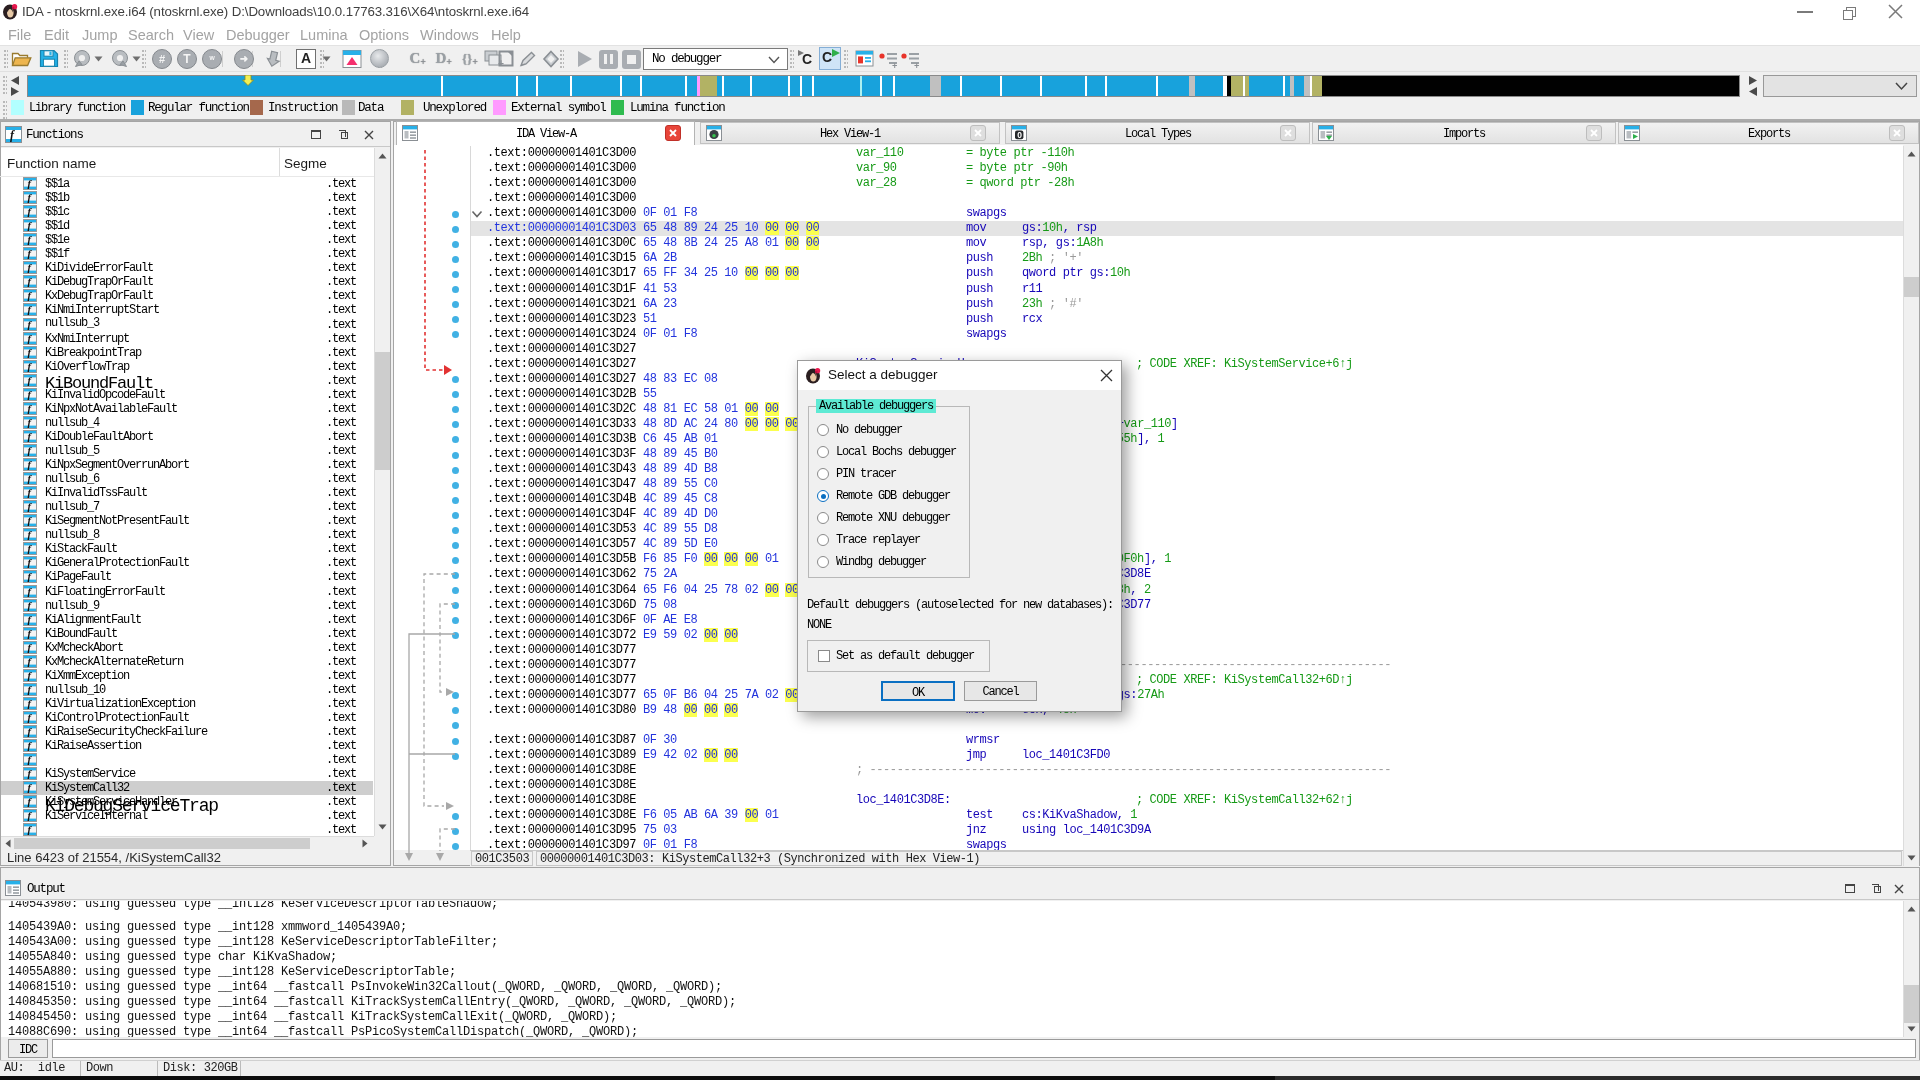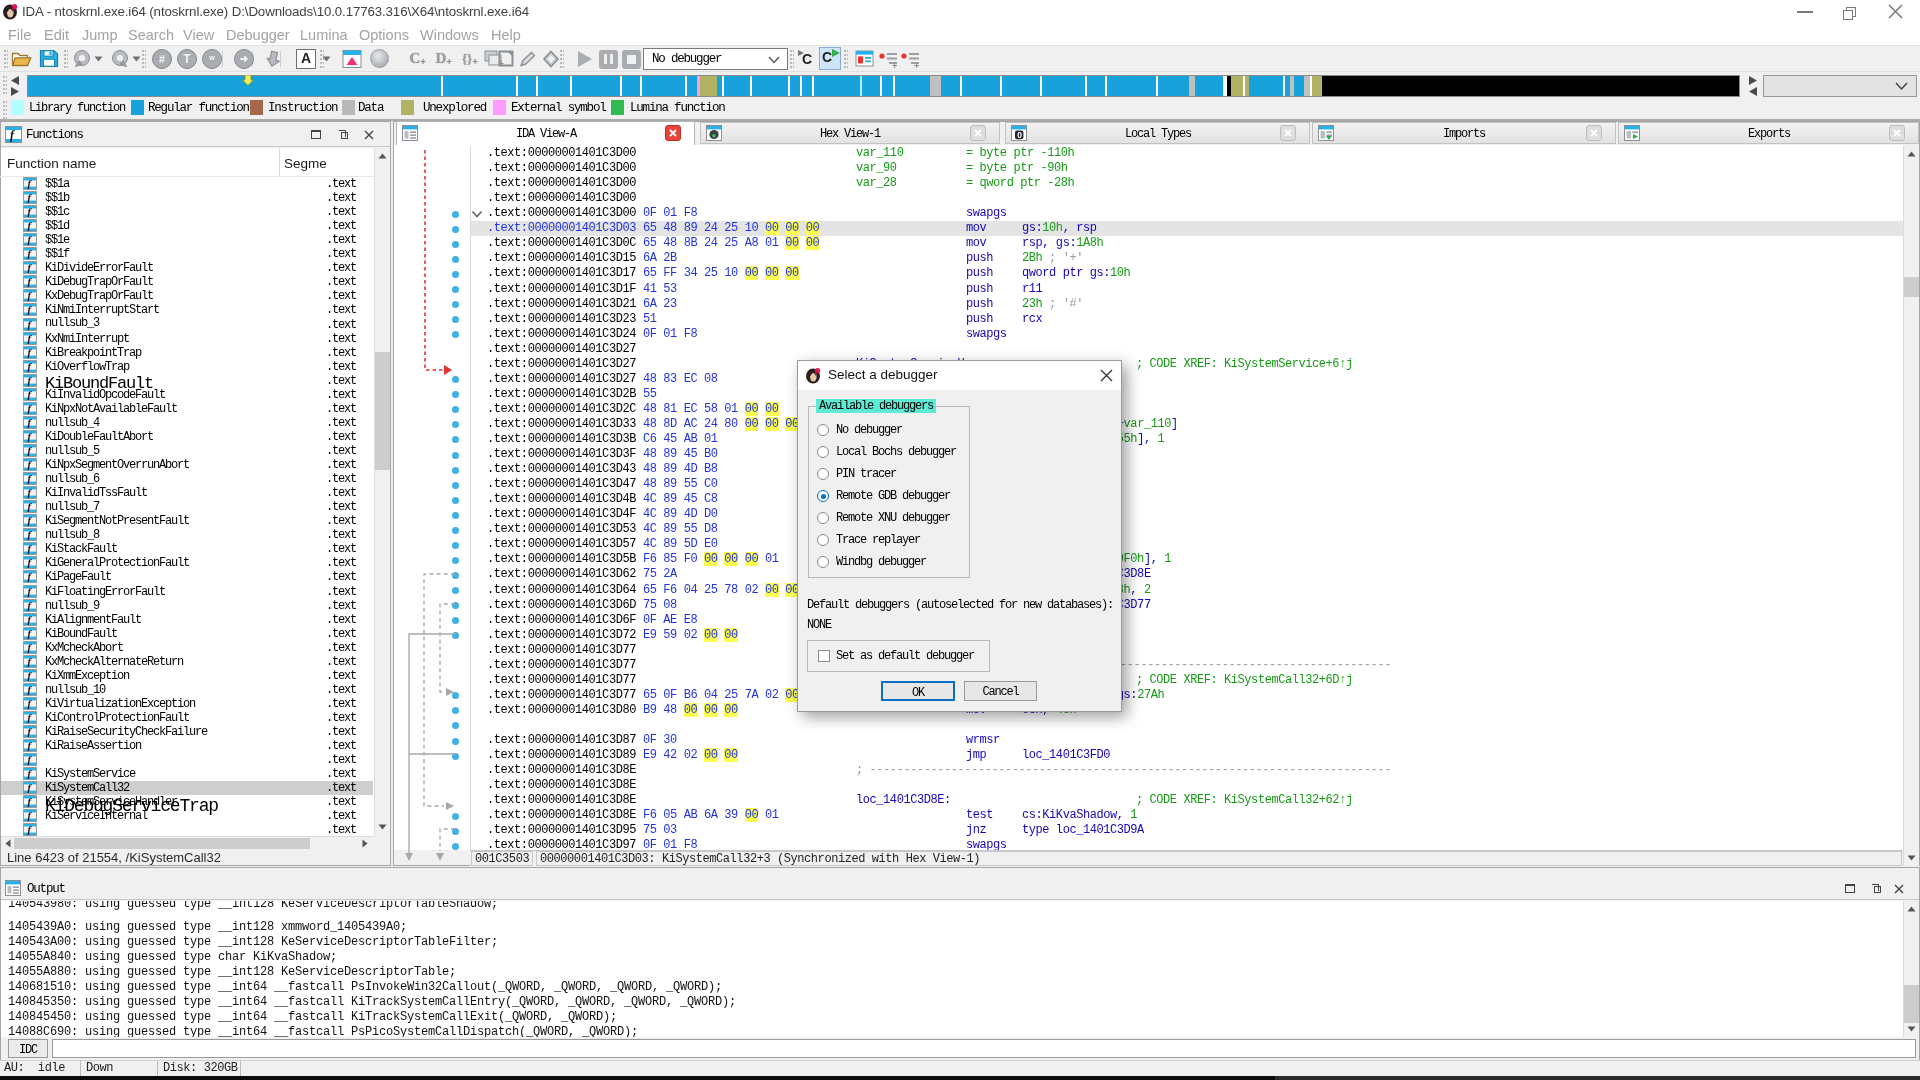--- a/index.html
+++ b/index.html
@@ -751,21 +751,21 @@
 <div class="abs code" style="left:0;top:512.7px;width:1509px;height:15px"><span class="abs " style="left:93px">.text:00000001401C3D77</span><span class="abs" style="left:462px"><span class="gy">; -----------------------------------------------------------------------------</span></span></div>
 <div class="abs code" style="left:0;top:527.8px;width:1509px;height:15px"><span class="abs " style="left:93px">.text:00000001401C3D77</span><span class="abs" style="left:462px"><span class="nv">loc_1401C3D77:</span></span><span class="abs" style="left:742px"><span class="gn">; CODE XREF: KiSystemCall32+6D↑j</span></span></div>
 <div class="abs code" style="left:0;top:542.8px;width:1509px;height:15px"><span class="abs " style="left:93px">.text:00000001401C3D77</span><span class="abs" style="left:249px"><span class="bl">65</span><span> </span><span class="bl">0F</span><span> </span><span class="bl">B6</span><span> </span><span class="bl">04</span><span> </span><span class="bl">25</span><span> </span><span class="bl">7A</span><span> </span><span class="bl">02</span><span> </span><span class="yl bl">00</span><span> </span><span class="yl bl">00</span></span><span class="abs nv" style="left:572px">movzx</span><span class="abs" style="left:628px"><span class="nv">eax, byte ptr gs:</span><span class="gn">27Ah</span></span></div>
 <div class="abs code" style="left:0;top:557.9px;width:1509px;height:15px"><span class="abs " style="left:93px">.text:00000001401C3D80</span><span class="abs" style="left:249px"><span class="bl">B9</span><span> </span><span class="bl">48</span><span> </span><span class="yl bl">00</span><span> </span><span class="yl bl">00</span><span> </span><span class="yl bl">00</span></span><span class="abs nv" style="left:572px">mov</span><span class="abs" style="left:628px"><span class="nv">ecx, </span><span class="gn">48h</span></span></div>
 <div class="abs code" style="left:0;top:588.0px;width:1509px;height:15px"><span class="abs " style="left:93px">.text:00000001401C3D87</span><span class="abs" style="left:249px"><span class="bl">0F</span><span> </span><span class="bl">30</span></span><span class="abs nv" style="left:572px">wrmsr</span></div>
 <div class="abs code" style="left:0;top:603.0px;width:1509px;height:15px"><span class="abs " style="left:93px">.text:00000001401C3D89</span><span class="abs" style="left:249px"><span class="bl">E9</span><span> </span><span class="bl">42</span><span> </span><span class="bl">02</span><span> </span><span class="yl bl">00</span><span> </span><span class="yl bl">00</span></span><span class="abs nv" style="left:572px">jmp</span><span class="abs" style="left:628px"><span class="nv">loc_1401C3FD0</span></span></div>
 <div class="abs code" style="left:0;top:618.1px;width:1509px;height:15px"><span class="abs " style="left:93px">.text:00000001401C3D8E</span><span class="abs" style="left:462px"><span class="gy">; -----------------------------------------------------------------------------</span></span></div>
 <div class="abs code" style="left:0;top:633.1px;width:1509px;height:15px"><span class="abs " style="left:93px">.text:00000001401C3D8E</span></div>
 <div class="abs code" style="left:0;top:648.1px;width:1509px;height:15px"><span class="abs " style="left:93px">.text:00000001401C3D8E</span><span class="abs" style="left:462px"><span class="nv">loc_1401C3D8E:</span></span><span class="abs" style="left:742px"><span class="gn">; CODE XREF: KiSystemCall32+62↑j</span></span></div>
 <div class="abs code" style="left:0;top:663.2px;width:1509px;height:15px"><span class="abs " style="left:93px">.text:00000001401C3D8E</span><span class="abs" style="left:249px"><span class="bl">F6</span><span> </span><span class="bl">05</span><span> </span><span class="bl">AB</span><span> </span><span class="bl">6A</span><span> </span><span class="bl">39</span><span> </span><span class="yl bl">00</span><span> </span><span class="bl">01</span></span><span class="abs nv" style="left:572px">test</span><span class="abs" style="left:628px"><span class="nv">cs:KiKvaShadow, </span><span class="gn">1</span></span></div>
-<div class="abs code" style="left:0;top:678.2px;width:1509px;height:15px"><span class="abs " style="left:93px">.text:00000001401C3D95</span><span class="abs" style="left:249px"><span class="bl">75</span><span> </span><span class="bl">03</span></span><span class="abs nv" style="left:572px">jnz</span><span class="abs" style="left:628px"><span class="nv">type loc_1401C3D9A</span></span></div>
+<div class="abs code" style="left:0;top:678.2px;width:1509px;height:15px"><span class="abs " style="left:93px">.text:00000001401C3D95</span><span class="abs" style="left:249px"><span class="bl">75</span><span> </span><span class="bl">03</span></span><span class="abs nv" style="left:572px">jnz</span><span class="abs" style="left:628px"><span class="nv">using loc_1401C3D9A</span></span></div>
 <div class="abs code" style="left:0;top:693.3px;width:1509px;height:15px"><span class="abs " style="left:93px">.text:00000001401C3D97</span><span class="abs" style="left:249px"><span class="bl">0F</span><span> </span><span class="bl">01</span><span> </span><span class="bl">F8</span></span><span class="abs nv" style="left:572px">swapgs</span></div>
 </div>
 <svg class="abs" style="left:471px;top:210px" width="12" height="8">
     <path d="M1.5 1.5 L6 6.5 L10.5 1.5" stroke="#666" stroke-width="1.6" fill="none"></path>
   </svg>
 <div class="abs" style="left:452px;top:210.7px;width:7px;height:7px;border-radius:50%;background:#41b1e4"></div>
 <div class="abs" style="left:452px;top:225.8px;width:7px;height:7px;border-radius:50%;background:#41b1e4"></div>
 <div class="abs" style="left:452px;top:240.8px;width:7px;height:7px;border-radius:50%;background:#41b1e4"></div>
 <div class="abs" style="left:452px;top:255.9px;width:7px;height:7px;border-radius:50%;background:#41b1e4"></div>
 <div class="abs" style="left:452px;top:270.9px;width:7px;height:7px;border-radius:50%;background:#41b1e4"></div>

